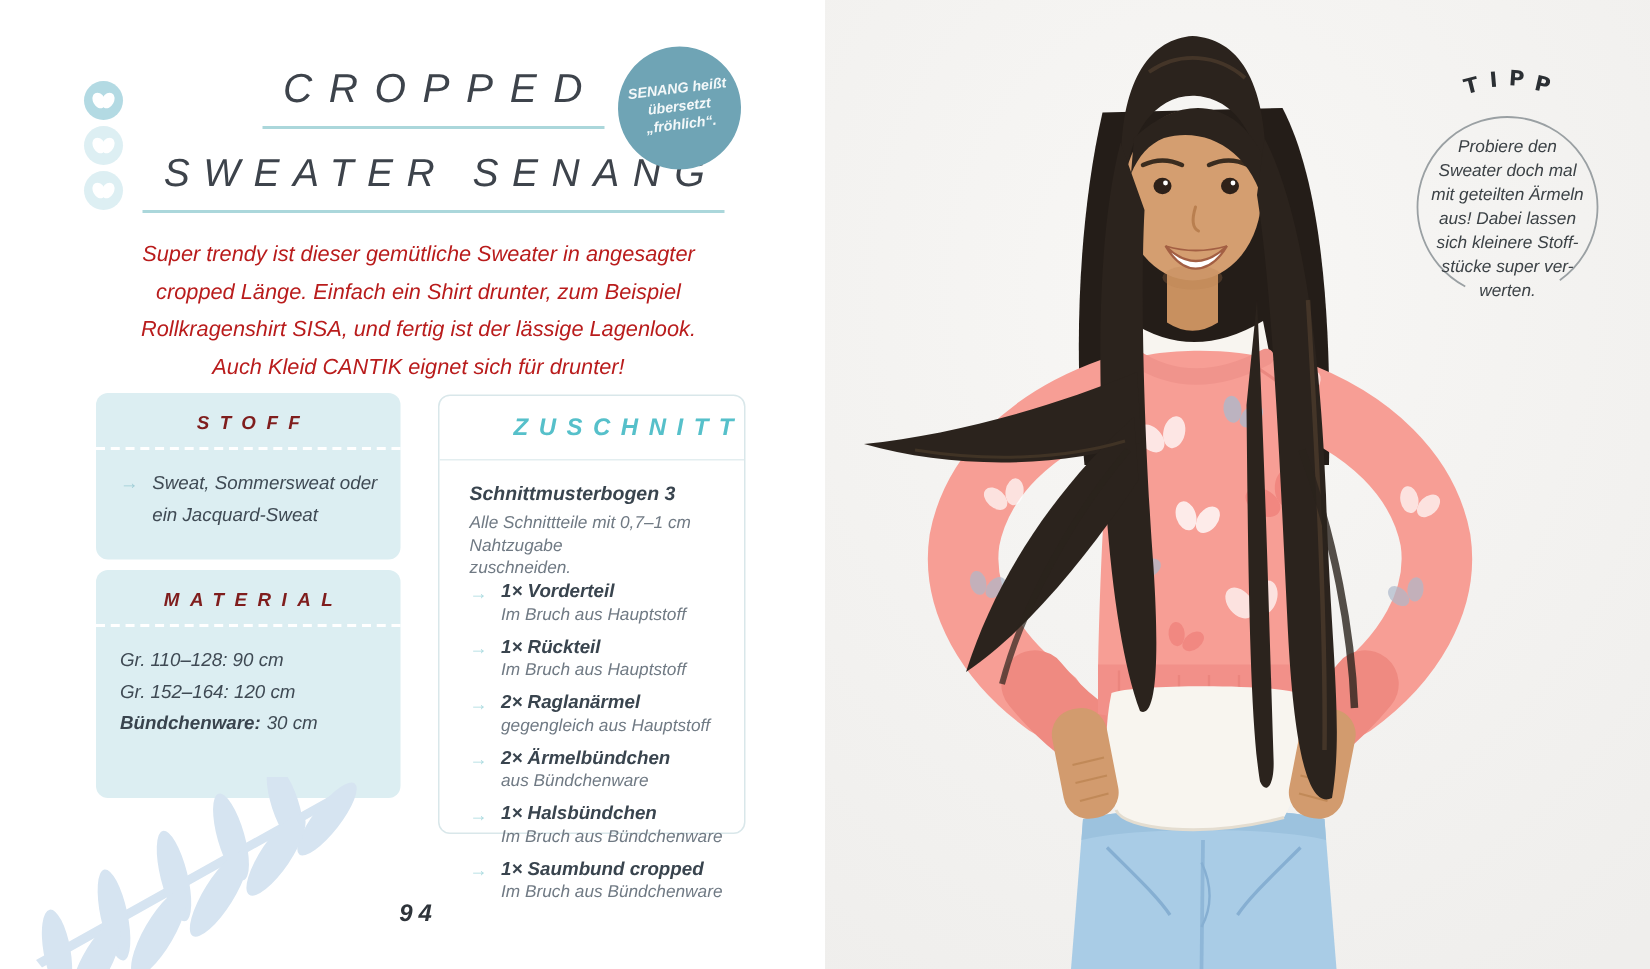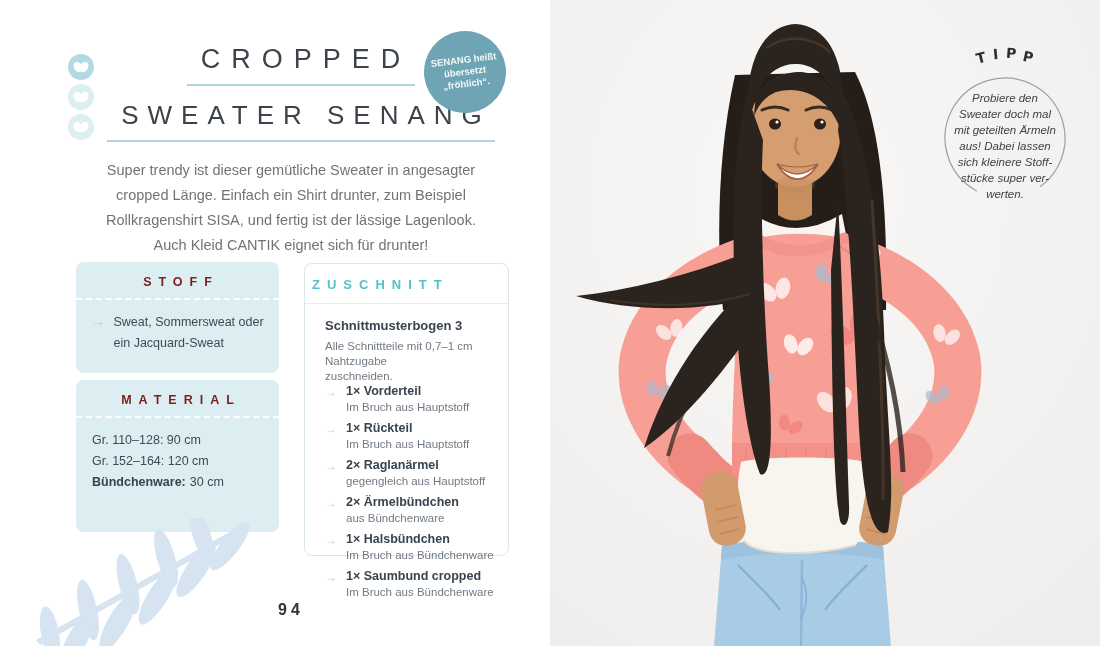--- a/index.html
+++ b/index.html
@@ -1,47 +1,47 @@
 <!DOCTYPE html>
 <html><head>
 <meta charset="utf-8">
 <style>
   * { margin:0; padding:0; box-sizing:border-box; }
   body { background:#e8e8e8; font-family:"Liberation Sans", sans-serif; }
   .spread { position:relative; width:1100px; height:646px; background:#ffffff; overflow:hidden; margin:0 auto; }
 
   
-  .page-left { position:absolute; left:16px; top:0; width:550px; height:646px; background:#ffffff; }
+  .page-left { position:absolute; left:4px; top:0; width:550px; height:646px; background:#ffffff;font-style:italic; }
 
   .rating { position:absolute; left:52px; top:54px; width:28px; }
   .rating .dot { width:26px; height:26px; border-radius:50%; margin-bottom:4px; display:flex; align-items:center; justify-content:center; }
   .rating .dot.full { background:#b3dae3; }
   .rating .dot.faint { background:#ddeff3; }
 
   .title-block { position:absolute; left:75px; top:44px; width:420px; text-align:center; }
   .title-line { display:inline-block; font-size:27px; letter-spacing:11px; color:#3d434b; font-weight:400; padding:0 4px 9px 14px; border-bottom:2px solid #abd7db; }
   .title-line.second { margin-top:14px; font-size:26px; letter-spacing:9px; }
 
   .badge { position:absolute; left:408px; top:31px; width:82px; height:82px; border-radius:50%; background:#6fa4b5; display:flex; flex-direction:column; align-items:center; justify-content:center; transform:rotate(-7deg); }
   .badge div { color:#f3f8f9; font-size:9.5px; font-weight:bold; line-height:12px; text-align:center; }
 
-  .intro { position:absolute; left:70px; top:158px; width:410px; text-align:center; font-size:14.5px; line-height:25px; color:#737373; }
+  .intro { position:absolute; left:70px; top:158px; width:410px; text-align:center; font-size:14.5px; line-height:25px; color:#b91c1c; }
 
   .infobox { position:absolute; background:#dceef2; border-radius:8px; }
   .infobox.stoff { left:60px; top:262px; width:203px; height:111px; }
   .infobox.material { left:60px; top:380px; width:203px; height:152px; }
   .infobox .hd { text-align:center; font-size:12.5px; font-weight:bold; letter-spacing:7px; color:#7f1d1d; padding:13px 0 9px 7px; border-bottom:2px dashed #ffffff; }
   .infobox .bd { padding:12px 14px 0 16px; font-size:12.5px; color:#3f4a54; line-height:21px; }
   .arrow-row { display:flex; }
   .arrow-glyph { color:#9fcdd6; margin-right:9px; flex:0 0 auto; }
   .mat-bold { font-weight:bold; color:#39444e; }
   .mat-val { margin-left:4px; }
 
   .cutbox { position:absolute; left:288px; top:263px; width:205px; height:293px; background:#ffffff; border:1px solid #d9e7ea; border-radius:8px; }
-  .cutbox .hd { text-align:left; font-size:13px; font-weight:bold; letter-spacing:7px; color:#56c0ca; padding:13px 0 11px 7px; border-bottom:1px solid #e3eef0; }
+  .cutbox .hd { text-align:right; font-size:16px; font-weight:bold; letter-spacing:7px; color:#56c0ca; padding:13px 0 11px 7px; border-bottom:1px solid #e3eef0; }
   .cutbox .bd { padding:14px 12px 0 20px; }
   .cut-sheet { font-size:13px; font-weight:bold; color:#39444e; margin-bottom:6px; }
   .cut-note { font-size:11.5px; color:#707a84; line-height:15px; margin-bottom:0; }
   .cut-item { display:flex; margin-bottom:7px; }
   .cut-item .arrow-glyph { color:#abdbe0; font-size:12px; margin-top:1px; }
   .cut-name { font-size:12.5px; font-weight:bold; color:#39444e; line-height:14px; }
   .cut-detail { font-size:11.5px; color:#707a84; line-height:14px; margin-top:2px; }
 
   .leaf-decor { position:absolute; left:18px; top:518px; }
   .page-num { position:absolute; left:250px; top:601px; width:50px; text-align:center; font-size:16px; font-weight:bold; letter-spacing:4px; color:#2e343a; }

